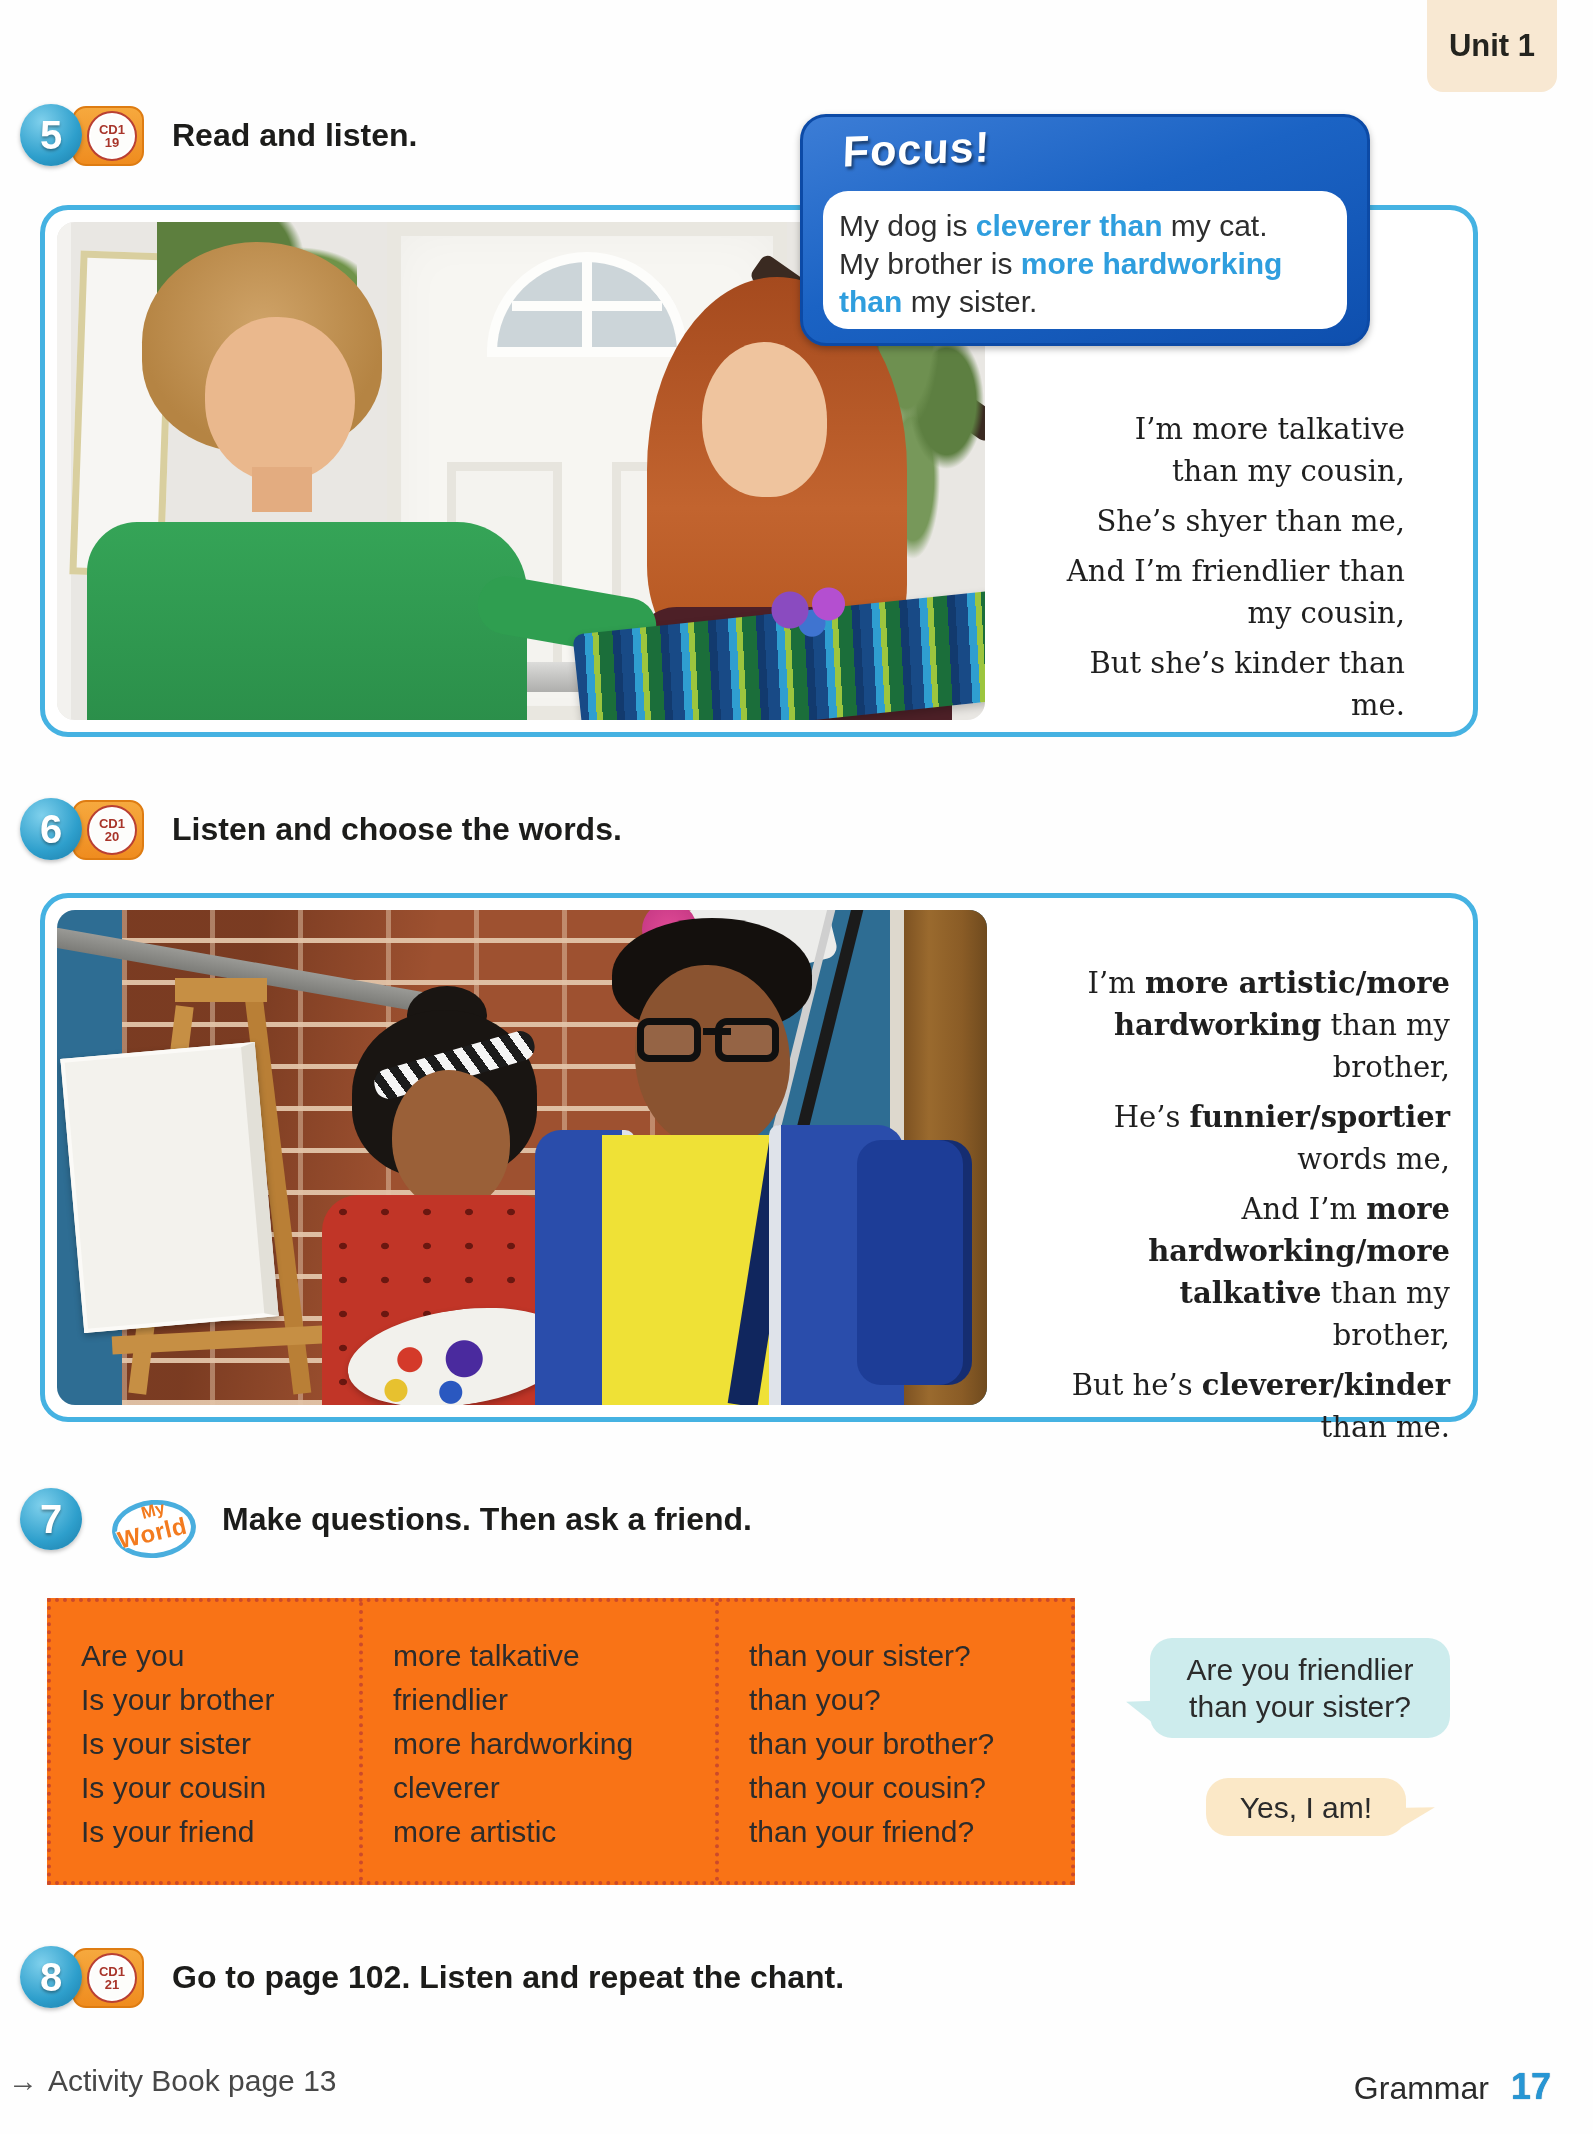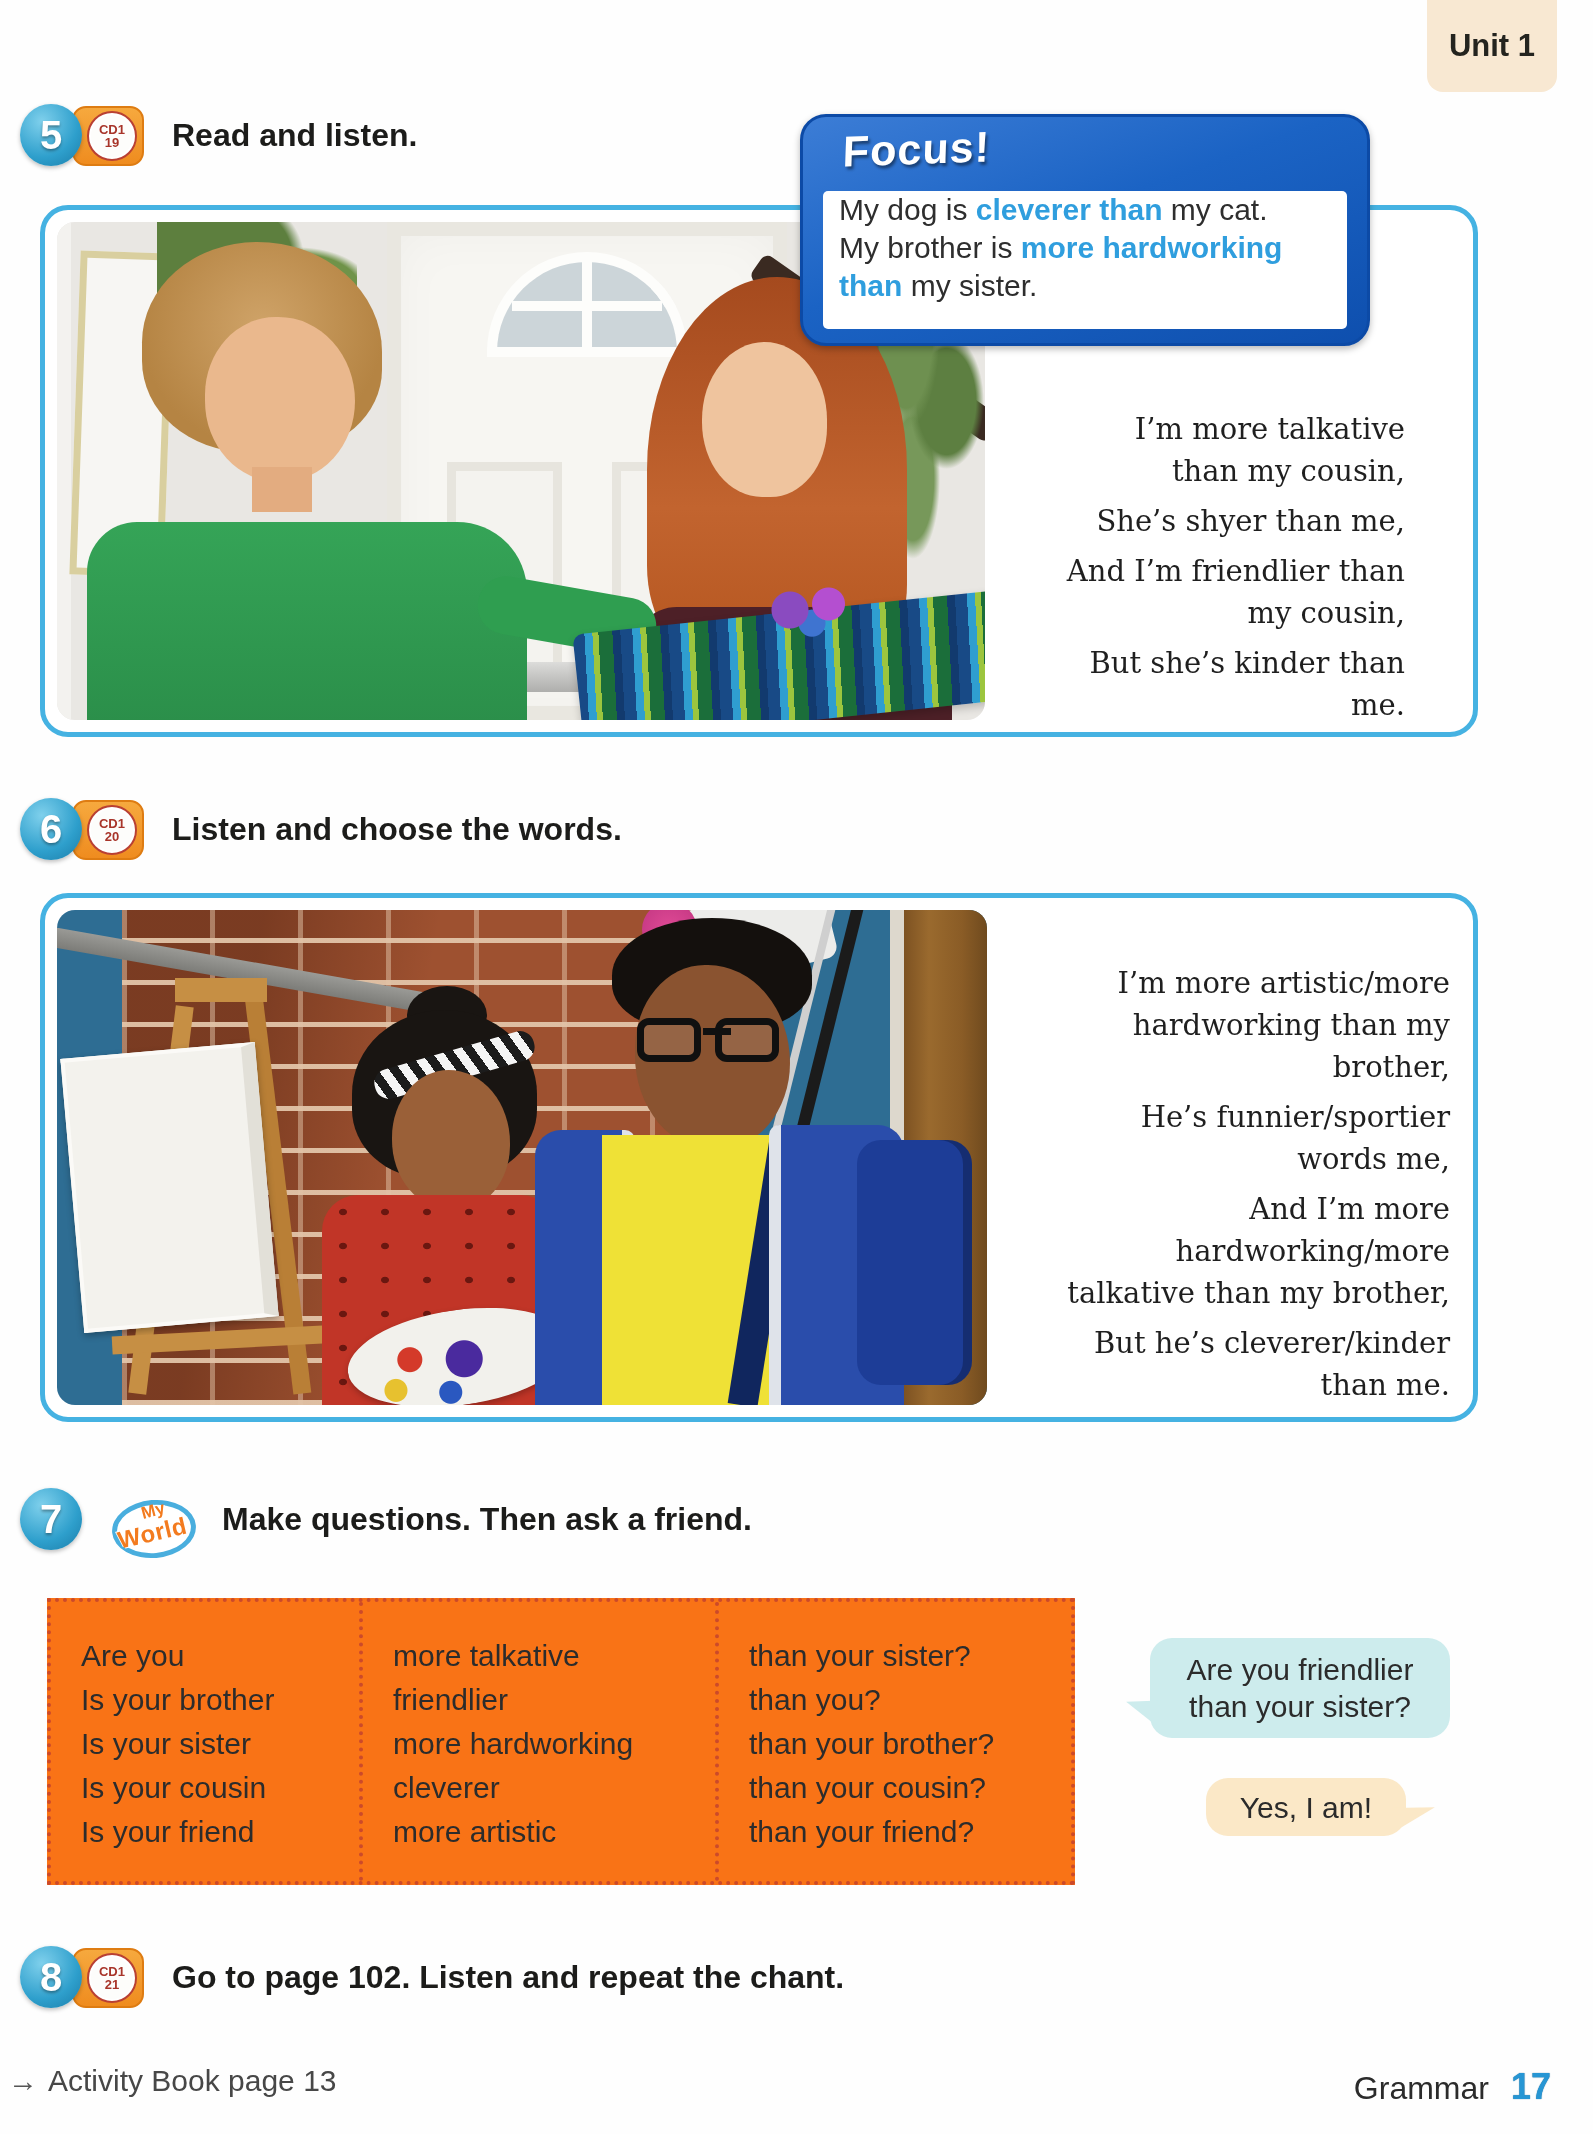--- a/index.html
+++ b/index.html
@@ -32,31 +32,31 @@
           transform:rotate(-10deg);text-shadow:1px 1px 0 #fff,-1px 1px 0 #fff;}
   .mw-bottom{position:absolute;top:14px;left:0px;color:#f37b1f;font-weight:bold;font-size:24px;
              transform:rotate(-8deg);letter-spacing:.5px;text-shadow:1px 1px 0 #fff,-1px -1px 0 #fff;}
 
   
   .content-box{position:absolute;left:40px;width:1438px;border:5px solid #45b2e2;border-radius:28px;
                background:#fff;box-sizing:border-box;z-index:1;}
   .photo{position:absolute;left:12px;top:12px;border-radius:18px;overflow:hidden;background:#e9e7e3;}
   .poem{position:absolute;font-family:"DejaVu Serif",serif;font-size:29px;line-height:42px;color:#1f1f1f;}
   .poem p{margin:8px;text-align:right;}
-  .poem b{font-weight:normal;}
+  .poem b{font-weight:bold;}
 
   
   .focus-box{position:absolute;left:800px;top:114px;width:570px;height:232px;z-index:10;
              background:linear-gradient(160deg,#3c7dd6 0%,#1b63c4 45%,#0e4fae 100%);
              border:3px solid #0c4aa6;border-radius:26px;box-shadow:0 3px 7px rgba(0,0,0,.28);box-sizing:border-box;}
   .focus-title{position:absolute;left:40px;top:8px;margin:0;color:#fff;font-size:43px;font-weight:bold;
                letter-spacing:1px;transform:skewX(-4deg) rotate(-2deg);
                text-shadow:2px 3px 3px rgba(0,0,0,.45);}
-  .focus-panel{position:absolute;left:20px;right:20px;top:74px;bottom:14px;background:#fff;border-radius:5px;
-               padding:0 16px;font-size:30px;line-height:38px;color:#2e2e2e;box-sizing:border-box;}
+  .focus-panel{position:absolute;left:20px;right:20px;top:74px;bottom:14px;background:#fff;border-radius:25px;
+               padding:16px 16px;font-size:30px;line-height:38px;color:#2e2e2e;box-sizing:border-box;}
   .focus-panel p{margin:0;}
   .hl{color:#2f9ede;font-weight:bold;}
 
   
   .dotted-table{position:absolute;left:47px;top:1598px;width:1028px;height:287px;
                 border:4px dotted #cc4a2a;display:flex;box-sizing:border-box;background:#f97316;}
   .tcol{box-sizing:border-box;padding:32px 0 0 30px;}
   .tcol + .tcol{border-left:4px dotted #cc4a2a;}
   .tcol p{margin:0;font-size:30px;line-height:44px;color:#2c2c2c;}
 

